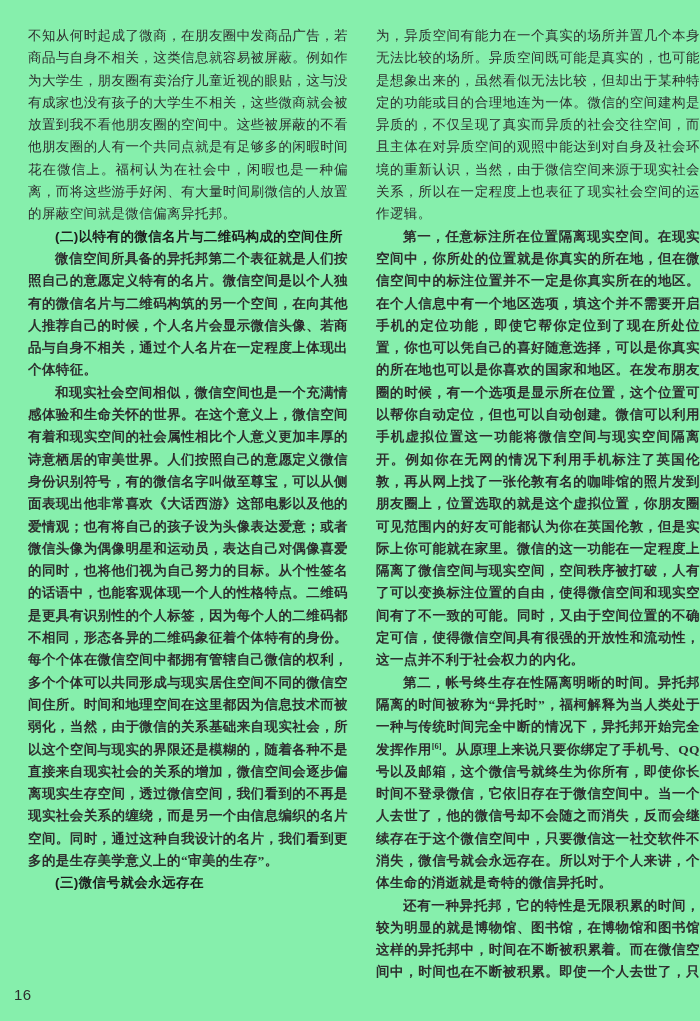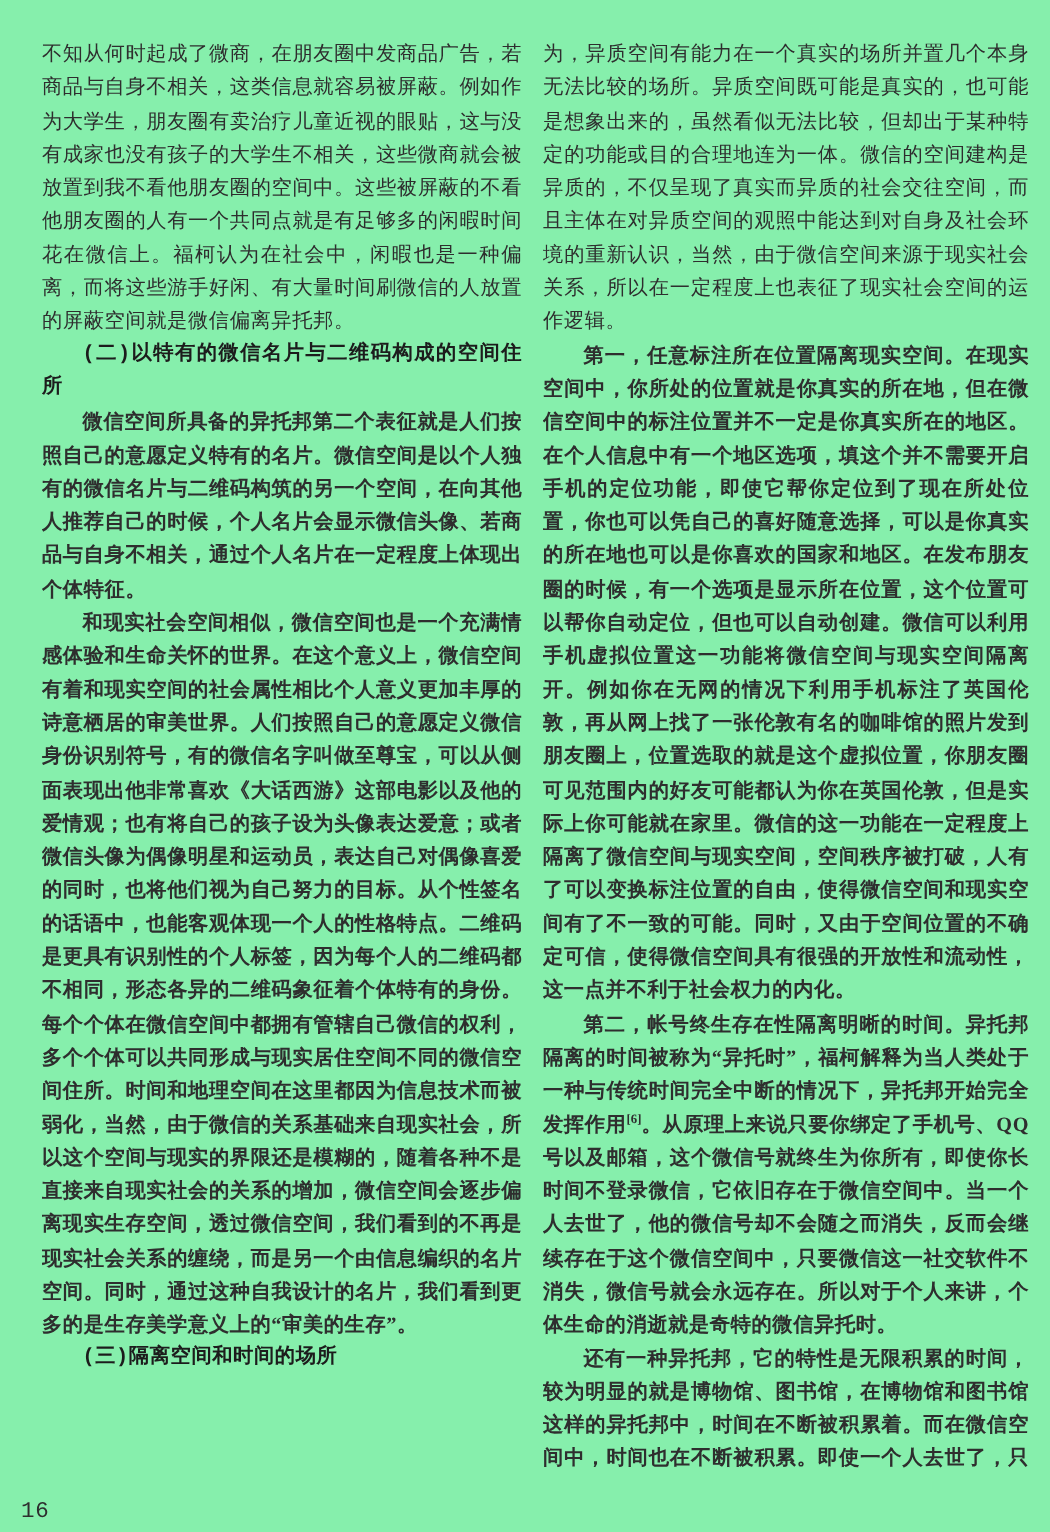--- a/index.html
+++ b/index.html
@@ -21,61 +21,61 @@
     position: absolute;
     top: 25px;
     height: 962px;
     overflow: hidden;
     text-align: justify;
     font-size: 13.5px;
     line-height: 22.3px;
     letter-spacing: 0.4px;
   }
   .column.left  { left: 28px;  width: 320px; }
-  .column.right { left: 362px; width: 324px; }
+  .column.right { left: 376px; width: 324px; }
   p.body {
     margin: 0;
     padding: 0;
   }
   p.body.indent { text-indent: 2em; font-weight: bold; }
   p.heading {
     margin: 0;
     padding: 0;
     text-indent: 2em;
-    font-family: Liberation Mono, monospace;
+    font-family: Liberation Sans, sans-serif;
     font-weight: 700;
     color: #1c1c1c;
   }
   sup.cite {
     font-size: 8.5px;
     line-height: 0;
     vertical-align: super;
     letter-spacing: 0;
   }
   .page-number {
     position: absolute;
     left: 14px;
-    bottom: 5px;
+    bottom: 18px;
     font-size: 15px;
-    font-family: Liberation Mono, monospace;
+    font-family: Liberation Sans, sans-serif;
     color: #2e2e2e;
     letter-spacing: 0.5px;
   }
 </style>
 </head>
 <body>
 
 <div class="page">
 
   <div class="column left">
     <p class="body">不知从何时起成了微商，在朋友圈中发商品广告，若商品与自身不相关，这类信息就容易被屏蔽。例如作为大学生，朋友圈有卖治疗儿童近视的眼贴，这与没有成家也没有孩子的大学生不相关，这些微商就会被放置到我不看他朋友圈的空间中。这些被屏蔽的不看他朋友圈的人有一个共同点就是有足够多的闲暇时间花在微信上。福柯认为在社会中，闲暇也是一种偏离，而将这些游手好闲、有大量时间刷微信的人放置的屏蔽空间就是微信偏离异托邦。</p>
     <p class="heading">(二)以特有的微信名片与二维码构成的空间住所</p>
     <p class="body indent">微信空间所具备的异托邦第二个表征就是人们按照自己的意愿定义特有的名片。微信空间是以个人独有的微信名片与二维码构筑的另一个空间，在向其他人推荐自己的时候，个人名片会显示微信头像、若商品与自身不相关，通过个人名片在一定程度上体现出个体特征。</p>
     <p class="body indent">和现实社会空间相似，微信空间也是一个充满情感体验和生命关怀的世界。在这个意义上，微信空间有着和现实空间的社会属性相比个人意义更加丰厚的诗意栖居的审美世界。人们按照自己的意愿定义微信身份识别符号，有的微信名字叫做至尊宝，可以从侧面表现出他非常喜欢《大话西游》这部电影以及他的爱情观；也有将自己的孩子设为头像表达爱意；或者微信头像为偶像明星和运动员，表达自己对偶像喜爱的同时，也将他们视为自己努力的目标。从个性签名的话语中，也能客观体现一个人的性格特点。二维码是更具有识别性的个人标签，因为每个人的二维码都不相同，形态各异的二维码象征着个体特有的身份。每个个体在微信空间中都拥有管辖自己微信的权利，多个个体可以共同形成与现实居住空间不同的微信空间住所。时间和地理空间在这里都因为信息技术而被弱化，当然，由于微信的关系基础来自现实社会，所以这个空间与现实的界限还是模糊的，随着各种不是直接来自现实社会的关系的增加，微信空间会逐步偏离现实生存空间，透过微信空间，我们看到的不再是现实社会关系的缠绕，而是另一个由信息编织的名片空间。同时，通过这种自我设计的名片，我们看到更多的是生存美学意义上的“审美的生存”。</p>
-    <p class="heading">(三)隔离空间和时间的场所</p>
+    <p class="heading">(三)微信号就会永远存在</p>
   </div>
 
   <div class="column right">
     <p class="body">为，异质空间有能力在一个真实的场所并置几个本身无法比较的场所。异质空间既可能是真实的，也可能是想象出来的，虽然看似无法比较，但却出于某种特定的功能或目的合理地连为一体。微信的空间建构是异质的，不仅呈现了真实而异质的社会交往空间，而且主体在对异质空间的观照中能达到对自身及社会环境的重新认识，当然，由于微信空间来源于现实社会关系，所以在一定程度上也表征了现实社会空间的运作逻辑。</p>
     <p class="body indent">第一，任意标注所在位置隔离现实空间。在现实空间中，你所处的位置就是你真实的所在地，但在微信空间中的标注位置并不一定是你真实所在的地区。在个人信息中有一个地区选项，填这个并不需要开启手机的定位功能，即使它帮你定位到了现在所处位置，你也可以凭自己的喜好随意选择，可以是你真实的所在地也可以是你喜欢的国家和地区。在发布朋友圈的时候，有一个选项是显示所在位置，这个位置可以帮你自动定位，但也可以自动创建。微信可以利用手机虚拟位置这一功能将微信空间与现实空间隔离开。例如你在无网的情况下利用手机标注了英国伦敦，再从网上找了一张伦敦有名的咖啡馆的照片发到朋友圈上，位置选取的就是这个虚拟位置，你朋友圈可见范围内的好友可能都认为你在英国伦敦，但是实际上你可能就在家里。微信的这一功能在一定程度上隔离了微信空间与现实空间，空间秩序被打破，人有了可以变换标注位置的自由，使得微信空间和现实空间有了不一致的可能。同时，又由于空间位置的不确定可信，使得微信空间具有很强的开放性和流动性，这一点并不利于社会权力的内化。</p>
     <p class="body indent"><span>第二，帐号终生存在性隔离明晰的时间。异托邦隔离的时间被称为“异托时”，福柯解释为当人类处于一种与传统时间完全中断的情况下，异托邦开始完全发挥作用</span><sup class="cite">[6]</sup><span>。从原理上来说只要你绑定了手机号、QQ 号以及邮箱，这个微信号就终生为你所有，即使你长时间不登录微信，它依旧存在于微信空间中。当一个人去世了，他的微信号却不会随之而消失，反而会继续存在于这个微信空间中，只要微信这一社交软件不消失，微信号就会永远存在。所以对于个人来讲，个体生命的消逝就是奇特的微信异托时。</span></p>
     <p class="body indent">还有一种异托邦，它的特性是无限积累的时间，较为明显的就是博物馆、图书馆，在博物馆和图书馆这样的异托邦中，时间在不断被积累着。而在微信空间中，时间也在不断被积累。即使一个人去世了，只要他没有设置朋友圈可见期限，他生前发</p>
   </div>
 
   <div class="page-number">16</div>

